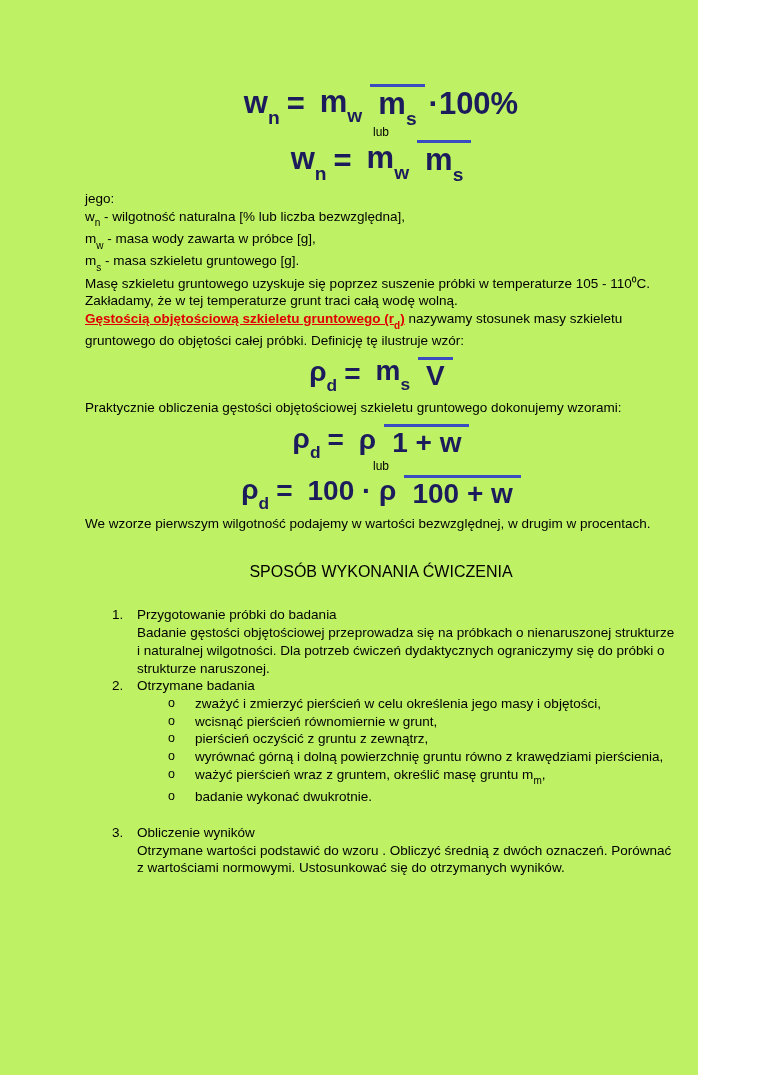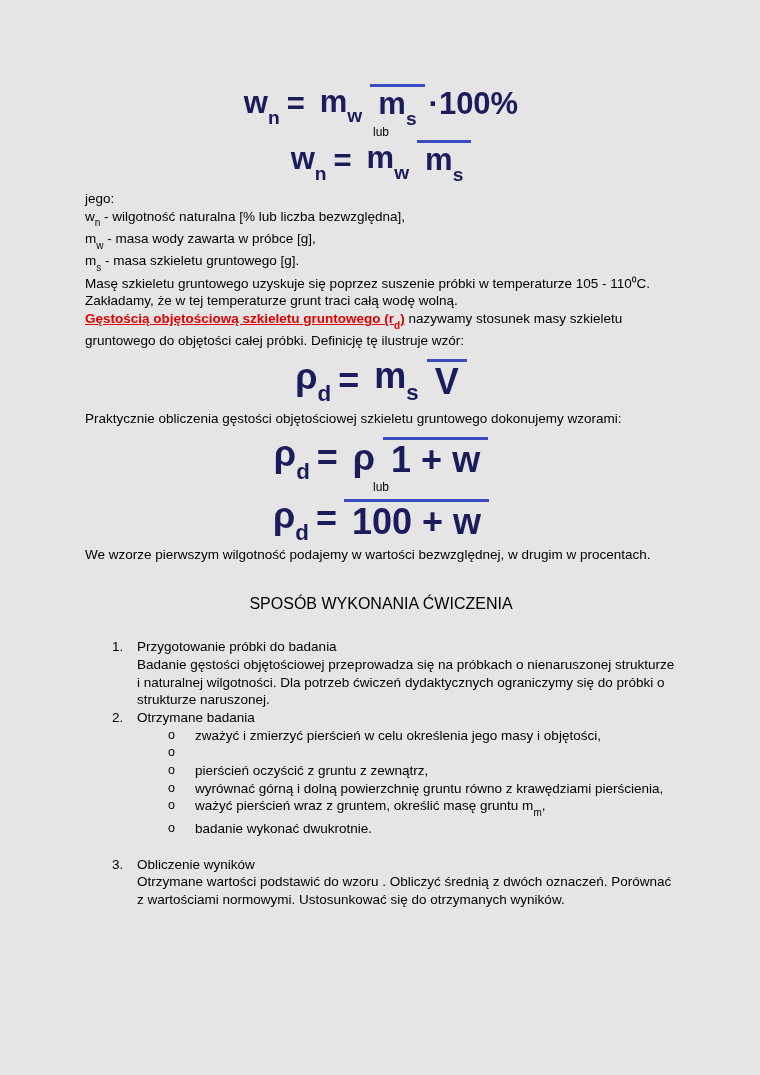--- a/index.html
+++ b/index.html
@@ -3,28 +3,28 @@
 <meta charset="utf-8">
 <style>
   :root{
     --formula:#1c1c5c;
     --bar:#3b4cc0;
     --red:#e00000;
   }
   *{box-sizing:border-box;margin:0;padding:0;}
   html,body{background:#ffffff;}
   body{font-family:"Liberation Sans",sans-serif;color:#000;}
-  .page{position:relative;width:760px;height:1075px;background:#e5e5e5;overflow:hidden;}
+  .page{position:relative;width:698px;height:1075px;background:#bef264;overflow:hidden;}
   .content{position:absolute;left:85px;top:0;width:592px;}
 
   
   .formula{display:flex;align-items:center;justify-content:center;
            color:var(--formula);font-weight:bold;}
   .f-big{font-size:31px;}
-  .f-med{font-size:36px;align-items:flex-end;}
+  .f-med{font-size:28px;}
   .formula sub{font-size:0.62em;font-weight:bold;position:relative;top:0.18em;line-height:1;}
   .f-eq{margin:0 7px;}
   .frac{display:inline-flex;flex-direction:row;align-items:center;line-height:1.05;}
   .frac .num{padding:0 8px 1px 8px;}
   .frac .den{border-top:3px solid var(--bar);padding:1px 8px 0 8px;}
   .f-mult{margin-left:4px;}
   .lub{font-size:12px;line-height:14px;text-align:center;color:#000;margin:1px 0;}
   .fg1{margin-top:84px;}
   .fg-def{margin-top:6px;margin-bottom:8px;}
   .fg2{margin-top:6px;}
@@ -111,20 +111,21 @@
         <span class="frac">
           <span class="num">ρ</span>
           <span class="den">1 + w</span>
         </span>
       </div>
       <div class="lub">lub</div>
       <div class="formula f-med">
         <span><span>ρ</span><sub>d</sub></span>
         <span class="f-eq">=</span>
         <span class="frac">
+          <span class="num">100 · ρ</span>
           <span class="den">100 + w</span>
         </span>
       </div>
     </div>
 
     <div class="bodytext" style="margin-top:6px;">
       <p>We wzorze pierwszym wilgotność podajemy w wartości bezwzględnej, w drugim w procentach.</p>
     </div>
 
     <div class="h1">SPOSÓB WYKONANIA ĆWICZENIA</div>
@@ -141,20 +142,21 @@
         <span class="list-body">Otrzymane badania</span>
       </div>
 
       <div class="bullets">
         <div class="bullet-row">
           <span class="bullet-marker">o</span>
           <span class="bullet-text">zważyć i zmierzyć pierścień w celu określenia jego masy i objętości,</span>
         </div>
         <div class="bullet-row">
           <span class="bullet-marker">o</span>
+          <span class="bullet-text">wcisnąć pierścień równomiernie w grunt,</span>
         </div>
         <div class="bullet-row">
           <span class="bullet-marker">o</span>
           <span class="bullet-text">pierścień oczyścić z gruntu z zewnątrz,</span>
         </div>
         <div class="bullet-row">
           <span class="bullet-marker">o</span>
           <span class="bullet-text">wyrównać górną i dolną powierzchnię gruntu równo z krawędziami pierścienia,</span>
         </div>
         <div class="bullet-row">

